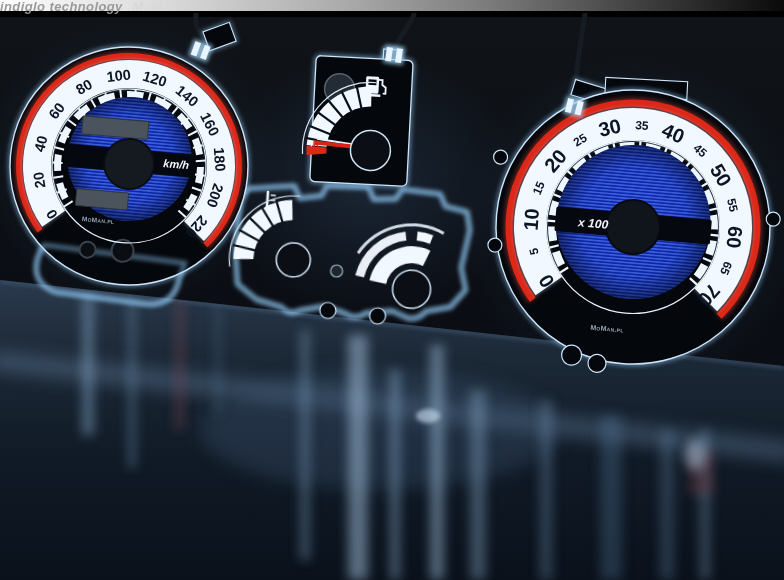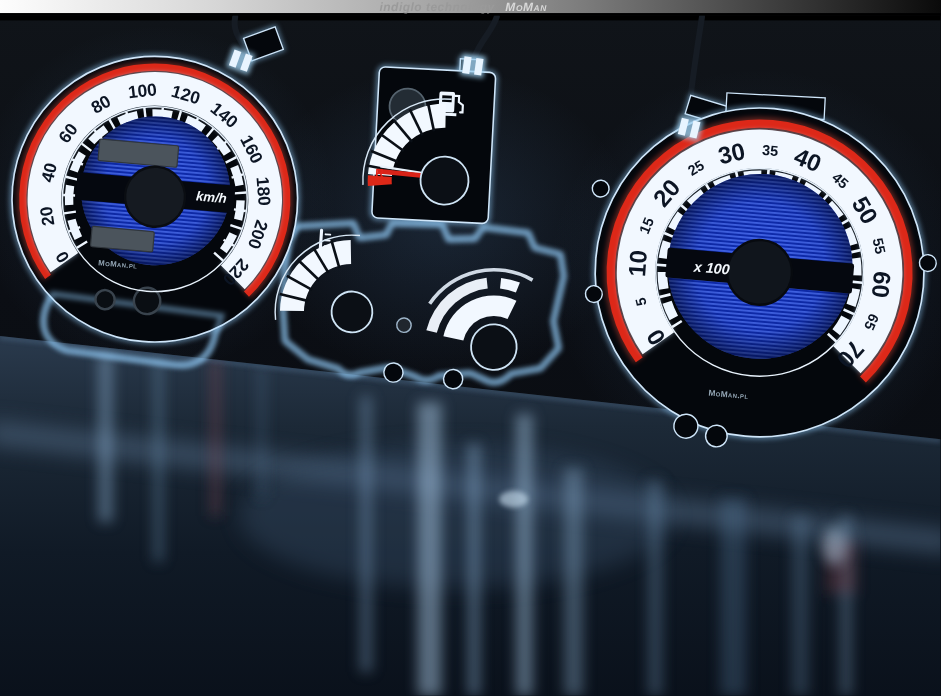--- a/index.html
+++ b/index.html
@@ -2,21 +2,21 @@
 <html><head>
 <meta charset="utf-8">
 <style>
   html,body{margin:0;padding:0;background:#000;}
   #stage{position:relative;width:784px;height:580px;overflow:hidden;background:#07090d;
          font-family:"Liberation Sans","DejaVu Sans",sans-serif;}
   #scene{position:absolute;left:0;top:0;}
   #header-bar{position:absolute;left:0;top:0;width:784px;height:13px;z-index:5;
     background:linear-gradient(90deg,#fdfdfd 0%,#d8d8d8 22%,#a8a8a8 45%,#7c7c7c 62%,#3f3f3f 82%,#0a0a0a 100%);
     border-bottom:2px solid #000;
-    text-align:center;line-height:13px;font-size:10px;font-style:italic;font-weight:bold;
+    text-align:left;line-height:13px;font-size:13px;font-style:italic;font-weight:bold;
     padding-right:0;box-sizing:border-box;}
   #header-bar .tagline{color:#9a9a9a;letter-spacing:0.4px;}
   #header-bar .brand{color:#d8d8d8;font-variant:small-caps;margin:0 12px 0 6px;letter-spacing:0.5px;}
   text{font-family:"Liberation Sans","DejaVu Sans",sans-serif;}
   .dial-num{font-weight:bold;}
   .brand-small{font-variant:small-caps;font-weight:bold;letter-spacing:0.3px;}
   .unit-label{font-weight:bold;font-style:italic;}
 </style>
 </head>
 <body>

